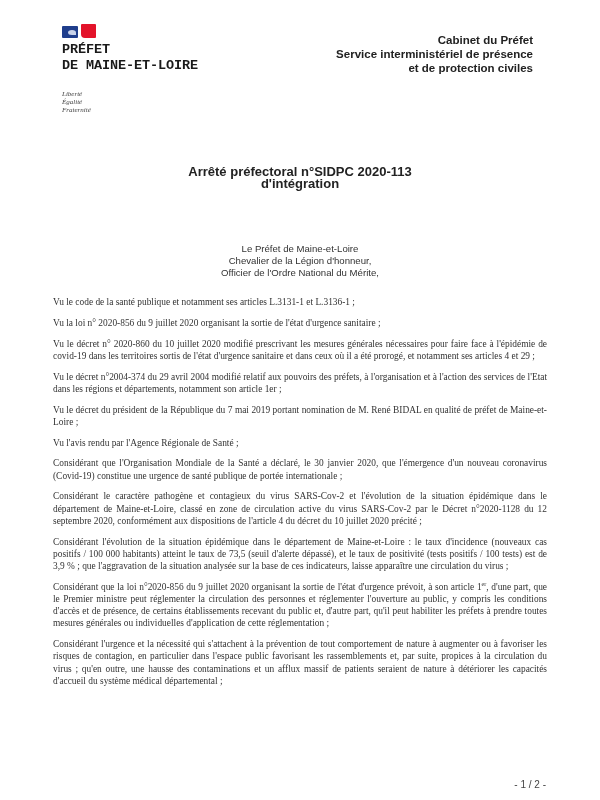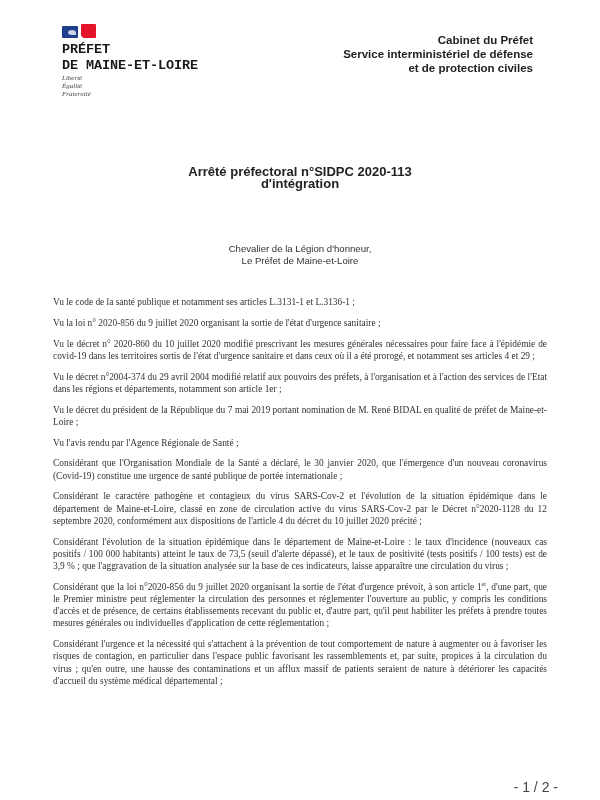--- a/index.html
+++ b/index.html
@@ -5,34 +5,34 @@
     html, body { margin: 0; padding: 0; background: #ffffff; }
     body { width: 600px; height: 800px; position: relative; overflow: hidden; color: #333333; }
     .page { position: absolute; left: 0; top: 0; width: 600px; height: 800px; background: #ffffff; }
 
     .logo { position: absolute; left: 62px; top: 24px; }
     .flag { position: relative; width: 34px; height: 15px; }
     .flag .blue { position: absolute; left: 0; top: 2px; width: 16px; height: 12px; background: #1f3e8c; border-radius: 1px; }
     .flag .blue:after { content: ""; position: absolute; left: 6px; top: 4px; width: 8px; height: 5px; border-radius: 50% 50% 0 50%; background: #c9d3ea; }
     .flag .red { position: absolute; left: 19px; top: 0; width: 15px; height: 14px; background: #e3132a; border-radius: 1px 1px 1px 4px; }
     .prefet-name { margin-top: 3px; font-family: Liberation Mono, monospace; font-weight: bold; font-size: 13.5px; line-height: 16px; color: #1a1a1a; letter-spacing: -0.1px; }
-    .motto { margin-top: 0; font-family: "Liberation Serif", serif; font-style: italic; font-size: 7px; line-height: 8px; color: #444444; }
+    .motto { margin-top: 16px; font-family: "Liberation Serif", serif; font-style: italic; font-size: 7px; line-height: 8px; color: #444444; }
 
     .cabinet { position: absolute; right: 67px; top: 33px; text-align: right; font-family: "Liberation Sans", sans-serif; font-weight: bold; font-size: 11.5px; line-height: 14px; color: #222222; }
 
     .title-block { position: absolute; left: 40px; width: 520px; top: 166px; text-align: center; font-family: "Liberation Sans", sans-serif; font-weight: bold; font-size: 13px; line-height: 11.5px; color: #222222; }
     .prefet-heading { position: absolute; left: 40px; width: 520px; top: 226px; text-align: center; font-family: "Liberation Sans", sans-serif; font-weight: bold; font-size: 9.6px; line-height: 12px; color: #222222; }
     .prefet-titles { position: absolute; left: 40px; width: 520px; top: 243px; text-align: center; font-family: "Liberation Sans", sans-serif; font-size: 9.6px; line-height: 12px; color: #333333; }
 
     .body-text { position: absolute; left: 53px; width: 494px; top: 296px; font-family: Liberation Serif, serif; font-size: 9.4px; line-height: 12.2px; color: #333333; }
     .body-text p { margin: 0 0 8.6px 0; text-align: justify; }
     .body-text p.left { text-align: left; }
     sup { font-size: 6px; line-height: 0; }
 
-    .page-number { position: absolute; right: 42px; top: 779px; font-family: "Liberation Sans", sans-serif; font-size: 14px; color: #444444; }
+    .page-number { position: absolute; right: 54px; top: 779px; font-family: "Liberation Sans", sans-serif; font-size: 10px; color: #444444; }
   </style>
 </head>
 <body>
 
 <div class="page">
 
   <div class="logo">
     <div class="flag">
       <span class="blue"></span>
       <span class="red"></span>
@@ -43,33 +43,34 @@
     </div>
     <div class="motto">
       <div>Liberté</div>
       <div>Égalité</div>
       <div>Fraternité</div>
     </div>
   </div>
 
   <div class="cabinet">
     <div>Cabinet du Préfet</div>
-    <div>Service interministériel de défense</div>
+    <div>Service interministériel de présence</div>
     <div>et de protection civiles</div>
   </div>
 
   <div class="title-block">
     <div>Arrêté préfectoral n°SIDPC 2020-113</div>
     <div>d'intégration</div>
   </div>
 
 
   <div class="prefet-titles">
+    <div>Le Préfet de Maine-et-Loire</div>
     <div>Chevalier de la Légion d'honneur,</div>
-    <div>Le Préfet de Maine-et-Loire</div>
+    <div>Officier de l'Ordre National du Mérite,</div>
   </div>
 
   <div class="body-text">
     <p class="left">Vu le code de la santé publique et notamment ses articles L.3131-1 et L.3136-1 ;</p>
     <p class="left">Vu la loi n° 2020-856 du 9 juillet 2020 organisant la sortie de l'état d'urgence sanitaire ;</p>
     <p>Vu le décret n° 2020-860 du 10 juillet 2020 modifié prescrivant les mesures générales nécessaires pour faire face à l'épidémie de covid-19 dans les territoires sortis de l'état d'urgence sanitaire et dans ceux où il a été prorogé, et notamment ses articles 4 et 29 ;</p>
     <p>Vu le décret n°2004-374 du 29 avril 2004 modifié relatif aux pouvoirs des préfets, à l'organisation et à l'action des services de l'Etat dans les régions et départements, notamment son article 1er ;</p>
     <p>Vu le décret du président de la République du 7 mai 2019 portant nomination de M. René BIDAL en qualité de préfet de Maine-et-Loire ;</p>
     <p class="left">Vu l'avis rendu par l'Agence Régionale de Santé ;</p>
     <p>Considérant que l'Organisation Mondiale de la Santé a déclaré, le 30 janvier 2020, que l'émergence d'un nouveau coronavirus (Covid-19) constitue une urgence de santé publique de portée internationale ;</p>

